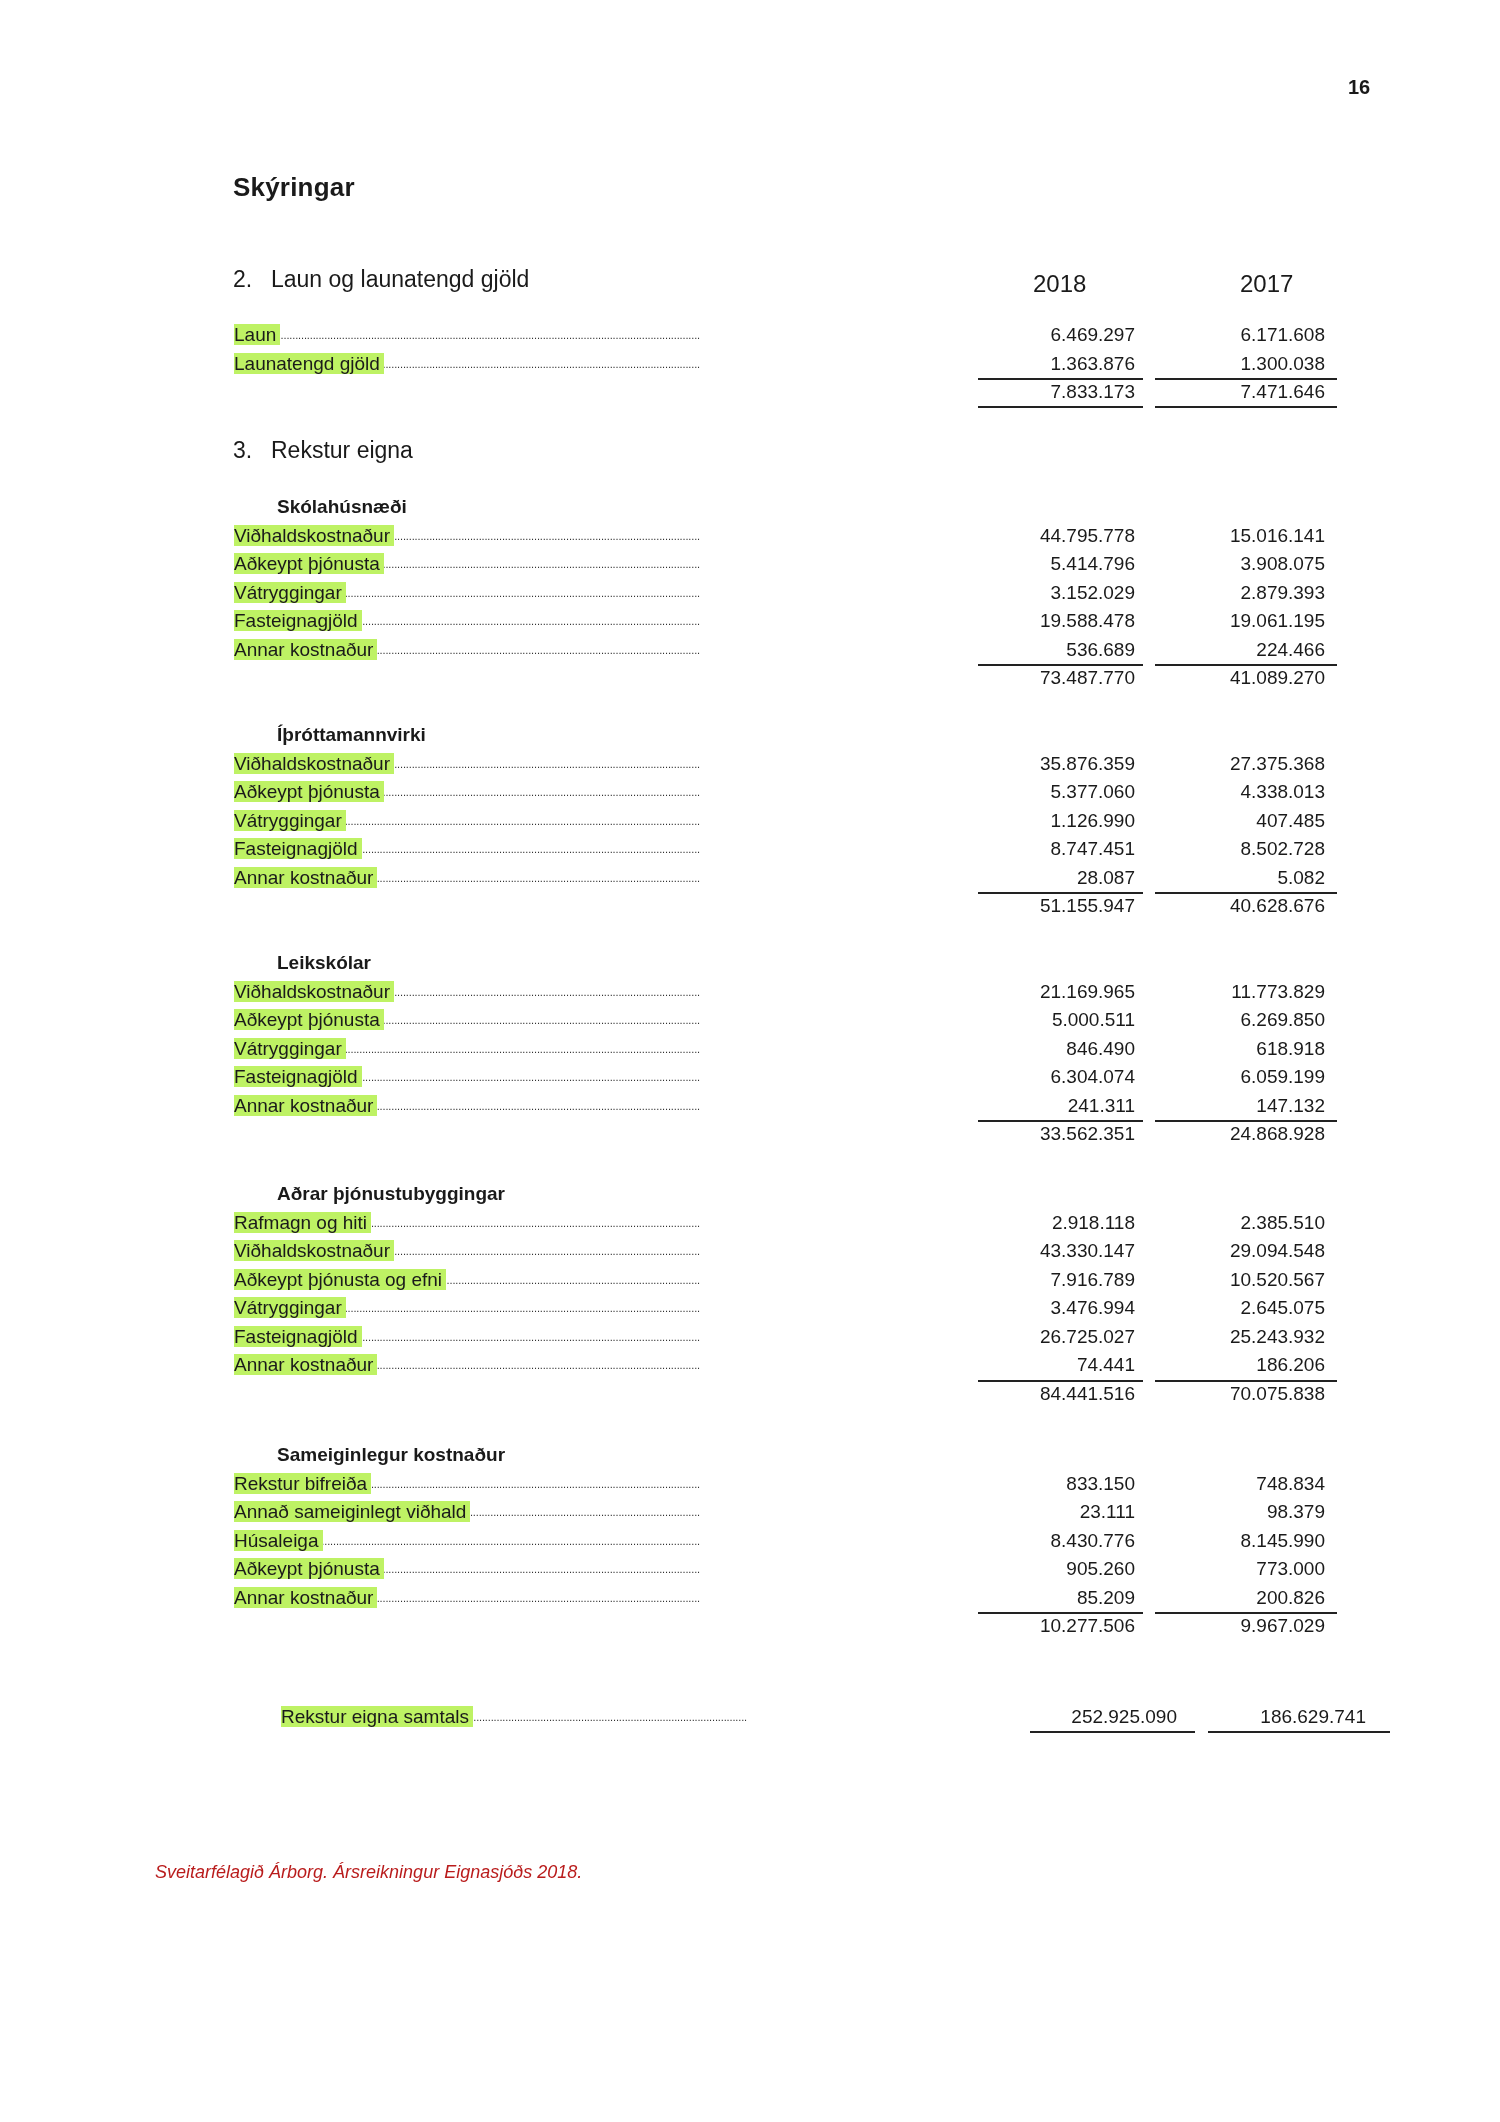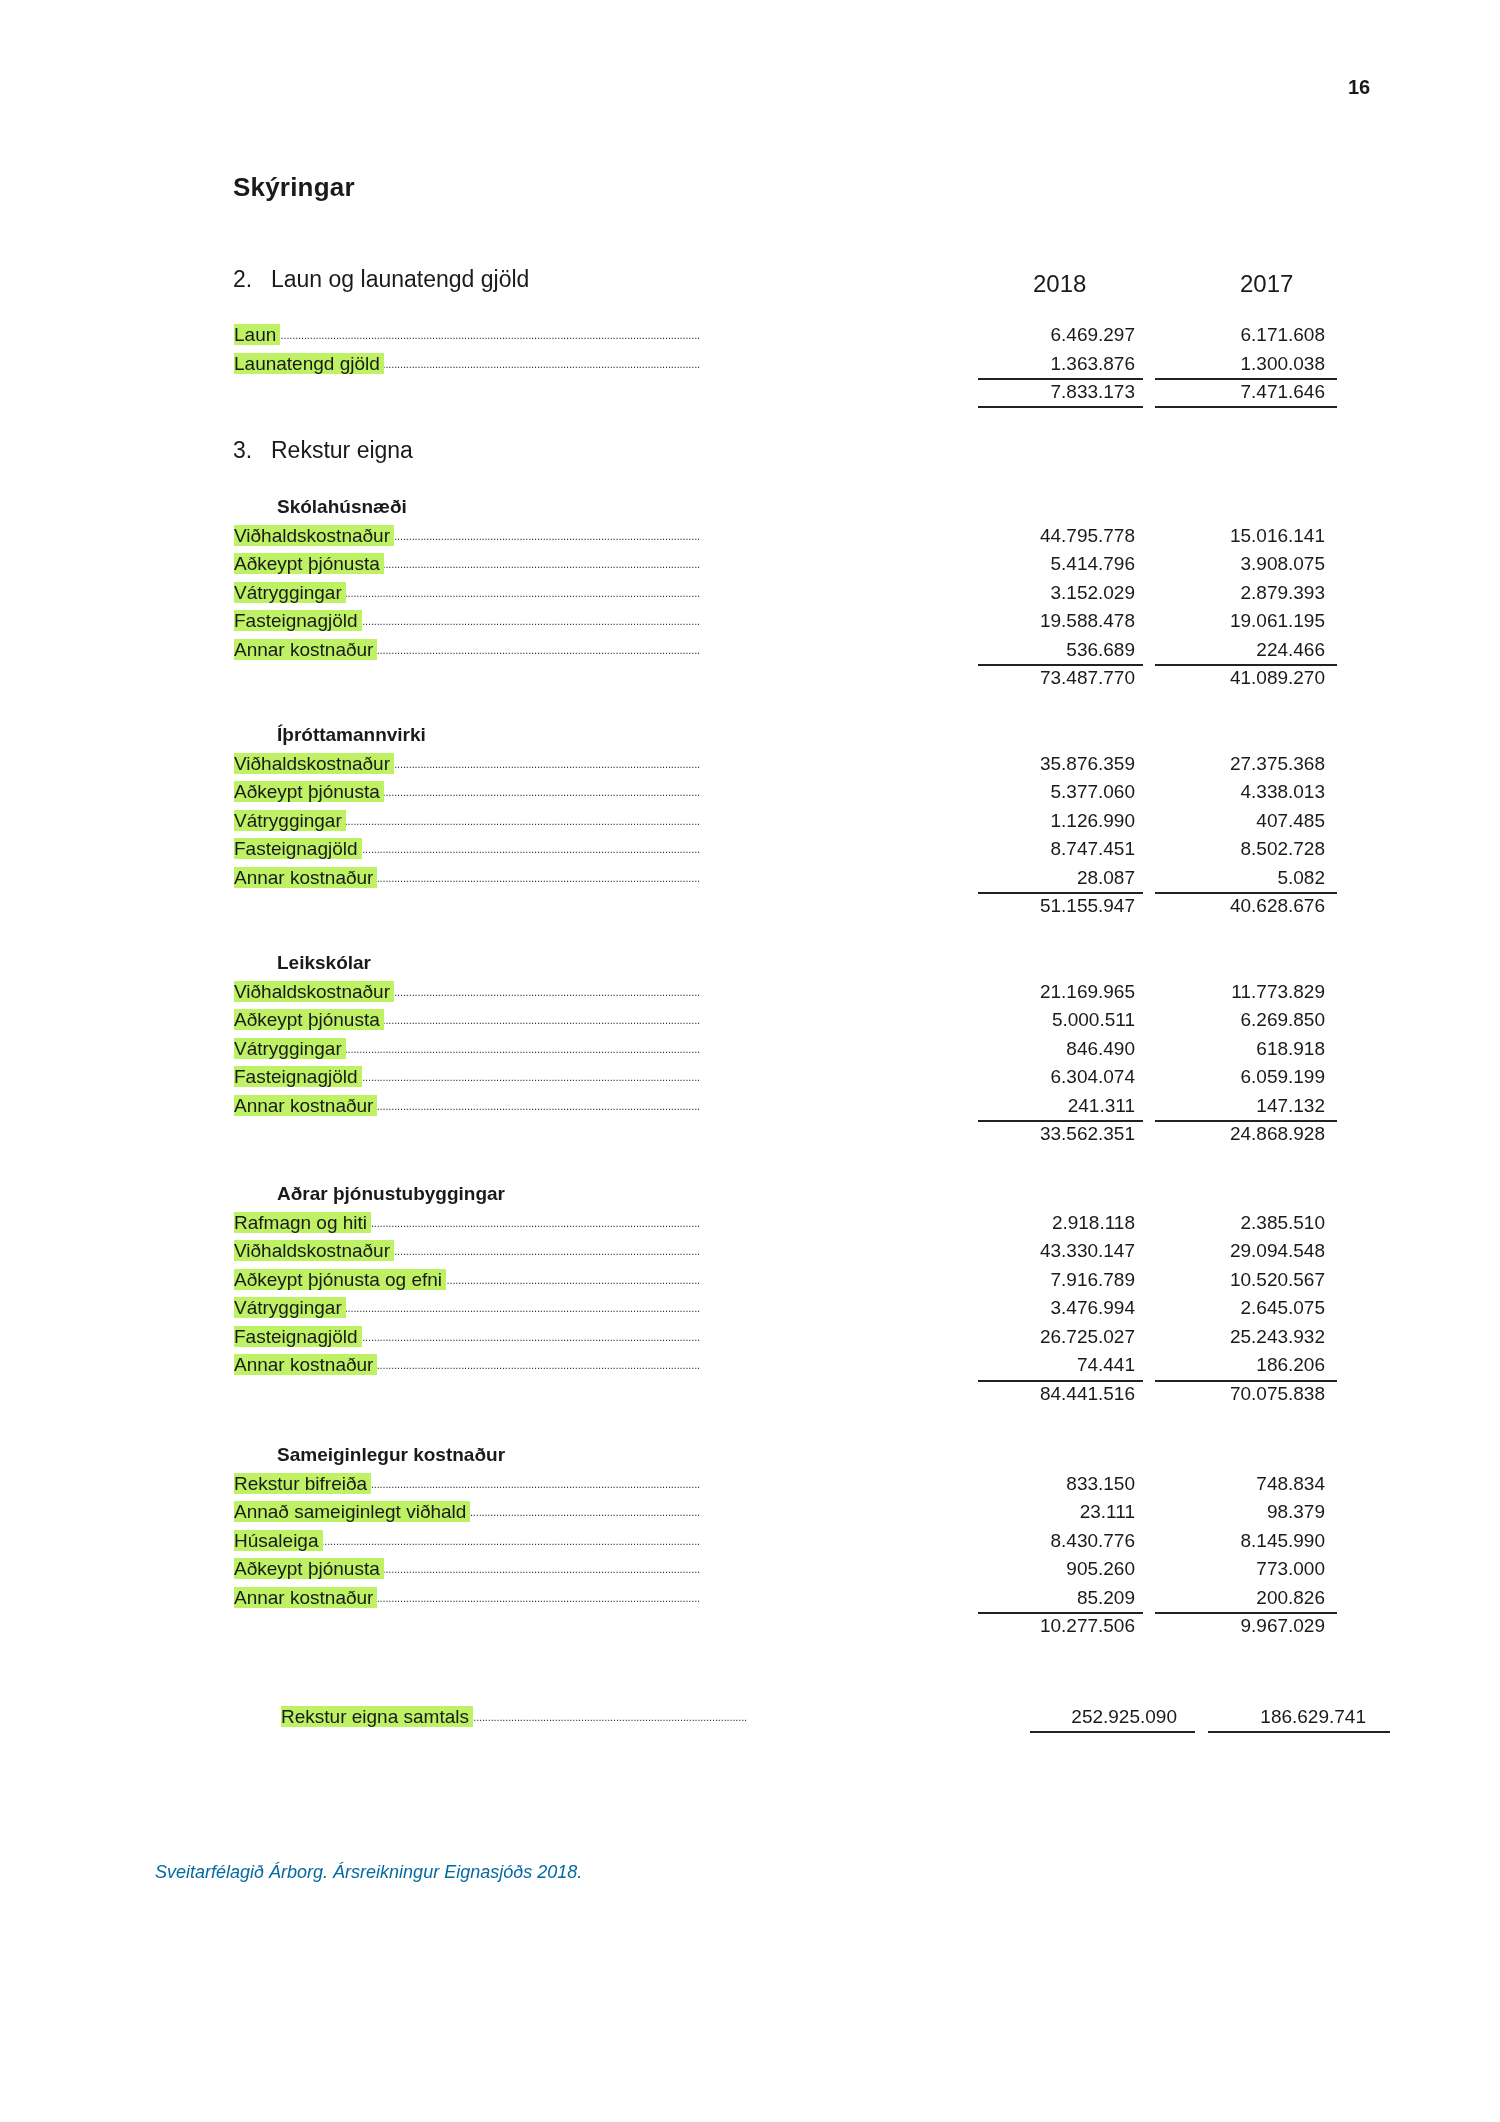--- a/index.html
+++ b/index.html
@@ -15,21 +15,21 @@
   .ghead { height: 28.5px; line-height: 28.5px; font-size: 19px; font-weight: bold; margin-left: 43px; }
   .row { position: relative; height: 28.5px; line-height: 28.5px; font-size: 19px; }
   .lbl { position: absolute; left: 0; top: 0; width: 746px; overflow: hidden; white-space: nowrap; }
   .lbl .txt { background: #bef264; padding-right: 4px; position: relative; z-index: 1; }
   .lbl::after { content: ". . . . . . . . . . . . . . . . . . . . . . . . . . . . . . . . . . . . . . . . . . . . . . . . . . . . . . . . . . . . . . . . . . . . . . . . . . . . . . . . . . . . . . . . . . . . . . . . . . . . . . . . . . . . . . . . . . . . . . . . . . . . . . . . . . . . . . . . . . . . . . . . . . . . . . . . . . . . . . . .";
                 position: absolute; left: 0; top: 0; font-size: 11px; letter-spacing: -1.6px; color: #333; white-space: nowrap; }
   .v18 { position: absolute; left: 744px; width: 157px; text-align: right; top: 0; }
   .v17 { position: absolute; left: 921px; width: 170px; text-align: right; top: 0; }
   .line18 { position: absolute; left: 744px; width: 165px; border-top: 2px solid #222; }
   .line17 { position: absolute; left: 921px; width: 182px; border-top: 2px solid #222; }
-  .footer { left: 155px; top: 1862px; font-size: 18px; font-style: italic; color: #0369a1; }
+  .footer { left: 155px; top: 1862px; font-size: 18px; font-style: italic; color: #b91c1c; }
 </style>
 </head>
 <body>
 
 <div class="abs page-num">16</div>
 <div class="abs title">Skýringar</div>
 
 <div class="abs sec-head" style="top:266px;">
   <span class="num">2.</span><span>Laun og launatengd gjöld</span>
 </div>

